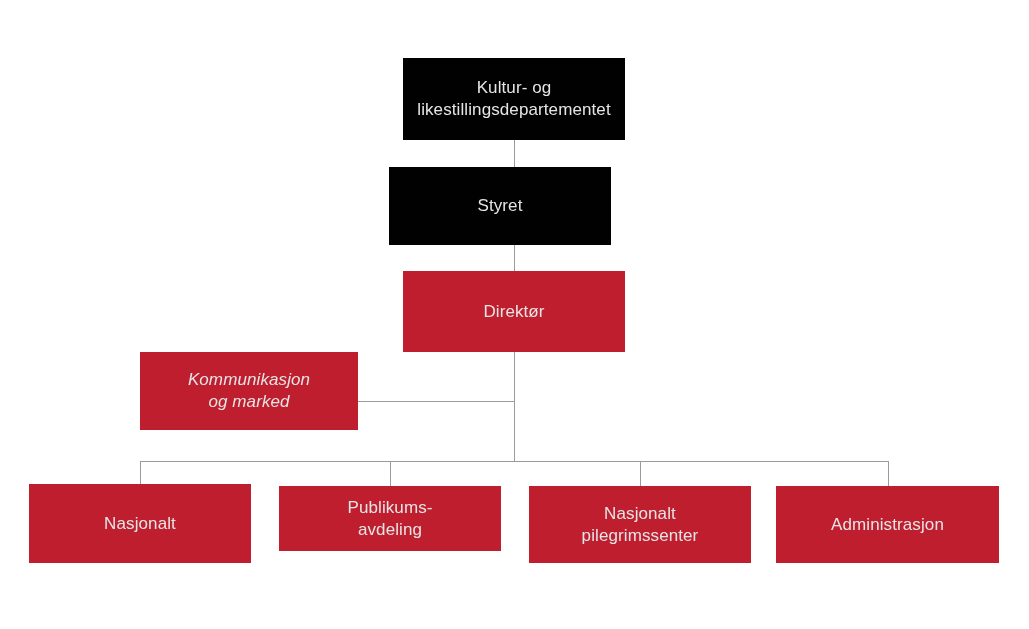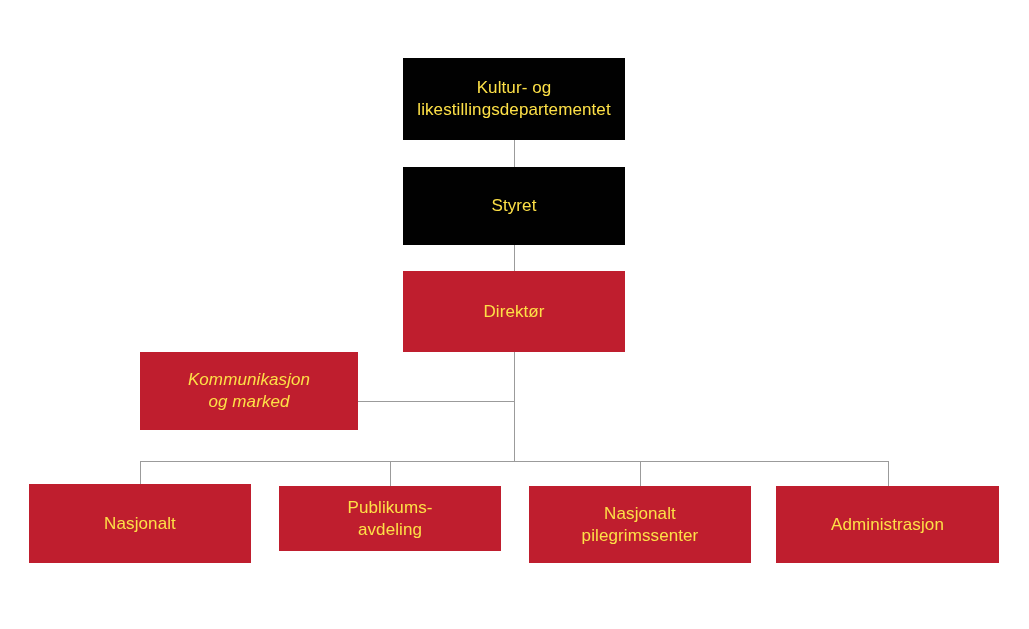--- a/index.html
+++ b/index.html
@@ -17,21 +17,21 @@
     height: 629px;
     background: #ffffff;
     overflow: hidden;
   }
   .node {
     position: absolute;
     display: flex;
     align-items: center;
     justify-content: center;
     text-align: center;
-    color: #fde047;
+    color: #e5e5e5;
     font-size: 17px;
     line-height: 1.28;
     letter-spacing: 0.1px;
     box-sizing: border-box;
     padding: 4px 8px;
     z-index: 3;
   }
   .node-dark  { background: #010101; }
   .node-red   { background: #bf1e2e; }
   .node .node-label { display: block; white-space: pre-line; }
@@ -62,21 +62,21 @@
   <div class="connector v" style="left:140px; top:461px; height:23px;"></div>
   <div class="connector v" style="left:390px; top:461px; height:25px;"></div>
   <div class="connector v" style="left:640px; top:461px; height:25px;"></div>
   <div class="connector v" style="left:888px; top:461px; height:25px;"></div>
 
   <div class="node node-dark" style="left:403px; top:58px; width:222px; height:82px;">
     <span class="node-label">Kultur- og
 likestillingsdepartementet</span>
   </div>
 
-  <div class="node node-dark" style="left:403px; top:167px; width:222px; height:78px;">
+  <div class="node node-dark" style="left:389px; top:167px; width:222px; height:78px;">
     <span class="node-label">Styret</span>
   </div>
 
   <div class="node node-red" style="left:403px; top:271px; width:222px; height:81px;text-align:right;">
     <span class="node-label">Direktør</span>
   </div>
 
   <div class="node node-red" style="left:140px; top:352px; width:218px; height:78px;font-style:italic;">
     <span class="node-label">Kommunikasjon
 og marked</span>

